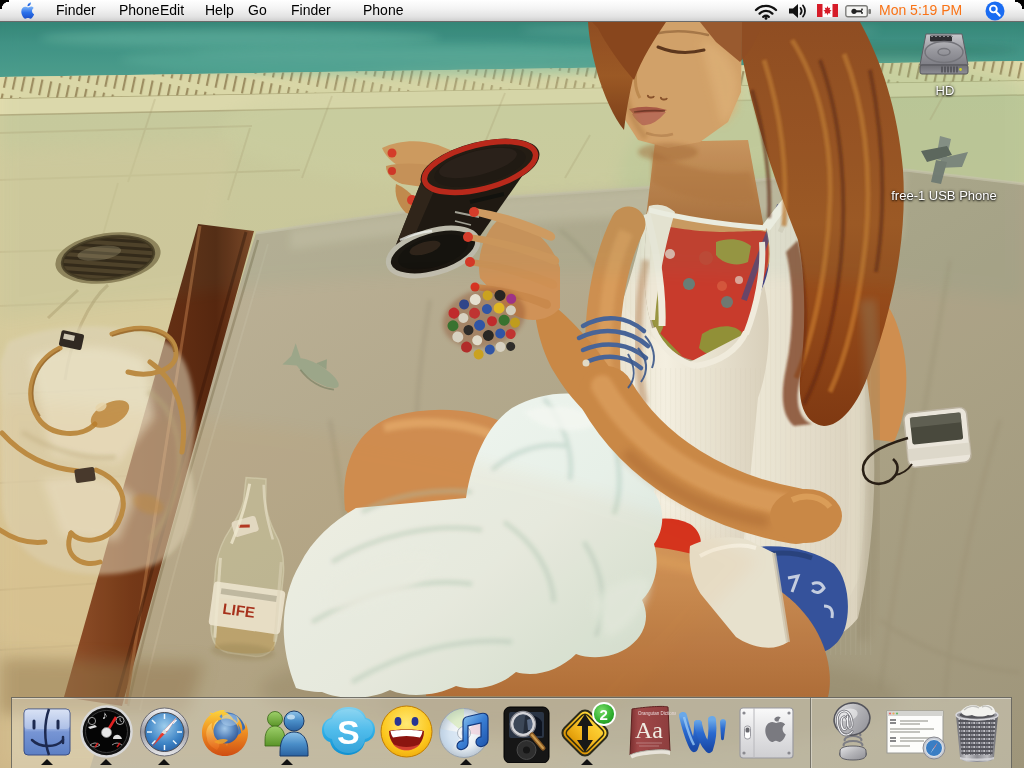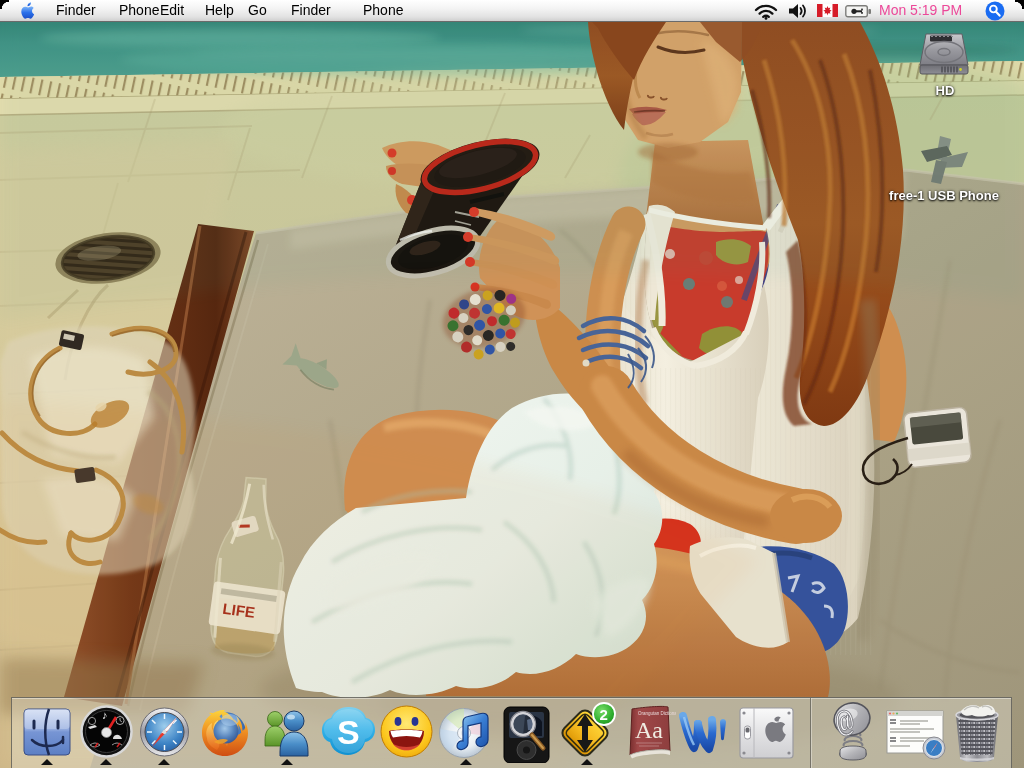--- a/index.html
+++ b/index.html
@@ -1,26 +1,26 @@
 <!DOCTYPE html>
 <html><head><meta charset="utf-8"><title>d</title><style>
 *{margin:0;padding:0;box-sizing:border-box}
 html,body{width:1024px;height:768px;overflow:hidden;background:#000}
 #screen{position:relative;width:1024px;height:768px;font-family:"Liberation Sans",sans-serif;overflow:hidden}
 #wall{position:absolute;top:0;left:0}
 #menubar{position:absolute;top:0;left:0;width:1024px;height:22px;background:linear-gradient(#ffffff,#f4f4f4 40%,#e2e2e2 80%,#cfcfcf);border-bottom:1px solid #6a6a6a;z-index:30}
 .mi{position:absolute;top:2px;font-size:14px;color:#000;letter-spacing:0px;white-space:pre;z-index:35}
 .corner{position:absolute;width:9px;height:9px;z-index:40;top:0}
-#clock{position:absolute;top:2px;left:879px;font-size:14px;color:#ec4899;z-index:35}
+#clock{position:absolute;top:2px;left:879px;font-size:14px;color:#f97316;z-index:35}
 .micon{position:absolute;top:0;z-index:36}
 #dock{position:absolute;left:11px;top:697px;width:1001px;height:71px;background:rgba(224,222,208,.42);border:1px solid rgba(82,82,78,.75);border-bottom:none;box-shadow:inset 0 1px 0 rgba(255,255,255,.4);z-index:20}
 #docksep{position:absolute;left:810px;top:698px;width:1px;height:70px;background:rgba(80,80,75,.65);box-shadow:1px 0 0 rgba(255,255,255,.35);z-index:22}
 .dicon{position:absolute;z-index:25}
 .tri{position:absolute;width:0;height:0;border-left:6px solid transparent;border-right:6px solid transparent;border-bottom:6px solid #111;z-index:26;top:759px}
-.dlabel{position:absolute;color:#fff;font-weight:bold;font-size:13px;text-align:center;text-shadow:0 1px 2px rgba(0,0,0,.95),0 0 3px rgba(0,0,0,.7);z-index:15}
+.dlabel{position:absolute;color:#fff;font-weight:normal;font-size:13px;text-align:center;text-shadow:0 1px 2px rgba(0,0,0,.95),0 0 3px rgba(0,0,0,.7);z-index:15}
 </style></head><body>
 <div id="screen">
 <svg id="wall" width="1024" height="768" viewBox="0 0 1024 768">
 <defs>
 <linearGradient id="waterG" x1="0" y1="0" x2="0" y2="1">
 <stop offset="0" stop-color="#11574f"></stop>
           <stop offset=".18" stop-color="#297d73"></stop>
           <stop offset=".55" stop-color="#3a9286"></stop>
           <stop offset="1" stop-color="#479d90"></stop>
         </linearGradient>

